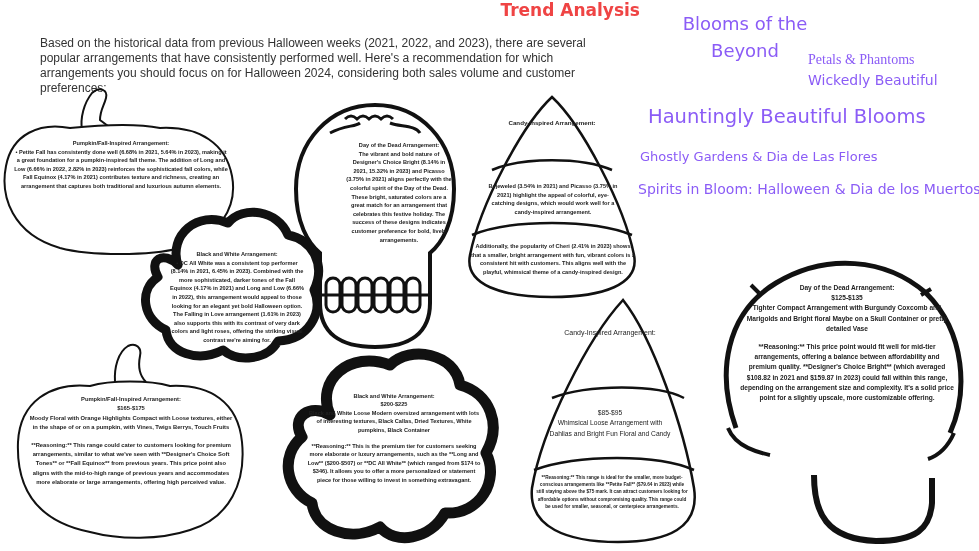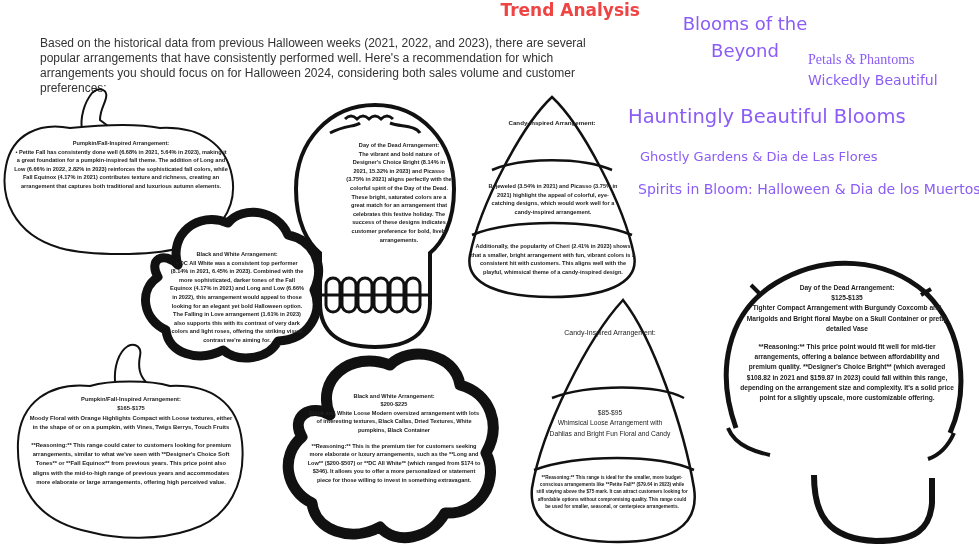--- a/index.html
+++ b/index.html
@@ -16,21 +16,21 @@
 </style>
 </head>
 <body>
 
 <div class="abs title">Trend Analysis</div>
 <div class="abs intro">Based on the historical data from previous Halloween weeks (2021, 2022, and 2023), there are several popular arrangements that have consistently performed well. Here's a recommendation for which arrangements you should focus on for Halloween 2024, considering both sales volume and customer preferences:</div>
 
 <div class="abs name" style="left:672px;top:10px;font-size:18px;line-height:27px;text-align:center;width:146px;white-space:normal;">Blooms of the Beyond</div>
 <div class="abs name" style="left:808px;top:50px;font-size:14px;line-height:20px;font-family:Liberation Serif, serif;">Petals &amp; Phantoms</div>
 <div class="abs name" style="left:808px;top:70px;font-size:14px;line-height:20px;">Wickedly Beautiful</div>
-<div class="abs name" style="left:628px;top:104px;font-size:19.5px;line-height:26px;">Hauntingly Beautiful Blooms</div>
+<div class="abs name" style="left:648px;top:104px;font-size:19.5px;line-height:26px;">Hauntingly Beautiful Blooms</div>
 <div class="abs name" style="left:640px;top:146px;font-size:13px;line-height:22px;">Ghostly Gardens &amp; Dia de Las Flores</div>
 <div class="abs name" style="left:638px;top:180px;font-size:14px;line-height:18px;">Spirits in Bloom: Halloween &amp; Dia de los Muertos</div>
 
 <svg class="shape" style="left:0;top:88px" width="240" height="172" viewBox="0 0 240 172">
   <path d="M82,42 C80,30 84,15 92,5 C100,-2 108,2 106,10 C104,18 100,22 100,32 L108,38" fill="none" stroke="#111" stroke-width="2"></path>
   <path d="M70,40 C40,34 12,46 6,78 C0,108 12,146 60,160 C90,168 150,168 180,160 C218,150 238,120 232,88 C226,56 200,38 160,40 C140,36 110,36 70,40 Z" fill="#fff" stroke="#111" stroke-width="2"></path>
 </svg>
 <div class="abs txt t5" style="left:14px;top:139px;width:214px;">
   <p>Pumpkin/Fall-Inspired Arrangement:</p>
   <p><span>•</span> <span>Petite Fall has consistently done well (6.68% in 2021, 5.64% in 2023), making it a great foundation for a pumpkin-inspired fall theme. The addition of Long and Low (6.66% in 2022, 2.82% in 2023) reinforces the sophisticated fall colors, while Fall Equinox (4.17% in 2021) contributes texture and richness, creating an arrangement that captures both traditional and luxurious autumn elements.</span></p>

